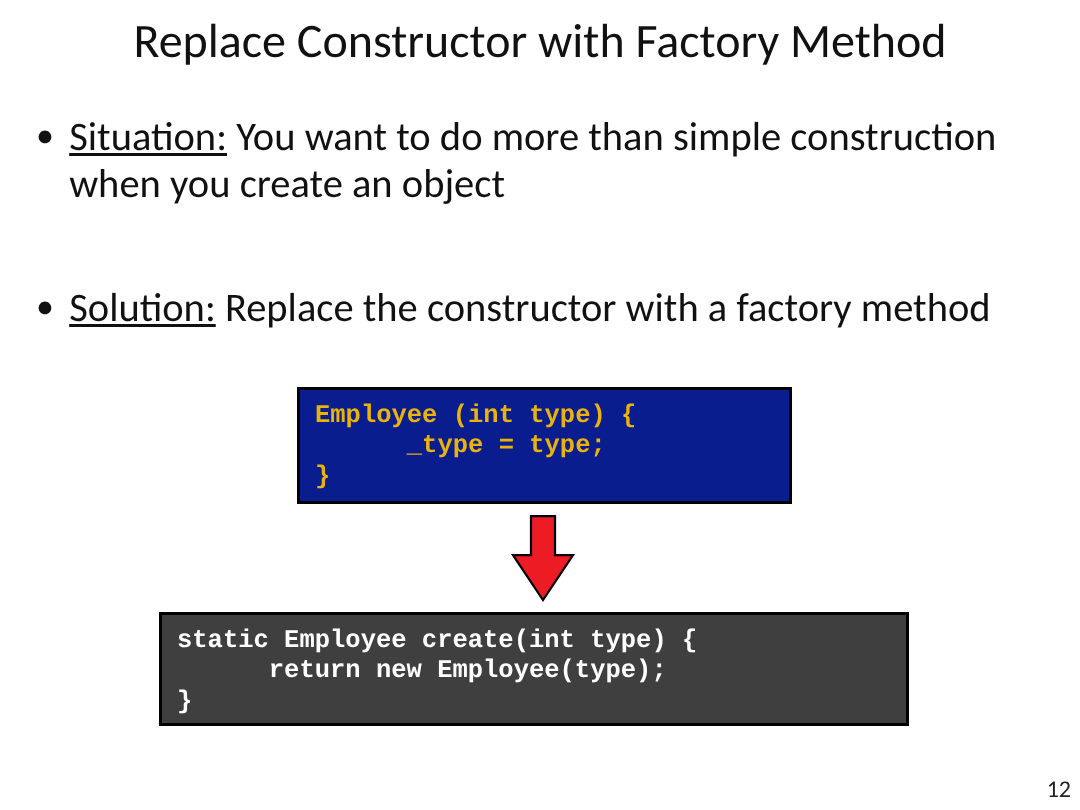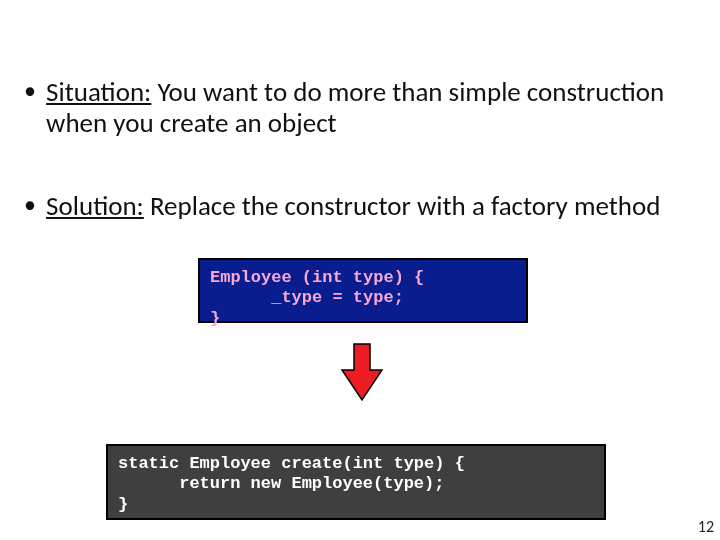--- a/index.html
+++ b/index.html
@@ -59,38 +59,37 @@
     border: 2px solid #000000;
     font-family: "Courier New", Courier, monospace;
     font-weight: bold;
     white-space: pre;
     box-sizing: border-box;
   }
   .code-blue {
     left: 198px;
     top: 258px;
     width: 330px;
-    height: 65px;
+    height: 78px;
     background: #0A1D8F;
-    color: #f9a8d4;
+    color: #eab308;
     font-size: 17px;
     padding: 8px 10px 6px 10px;
     line-height: 1.2;
   }
   .code-gray {
     left: 106px;
     top: 408px;
     width: 500px;
     height: 76px;
     background: #3F3F3F;
     color: #ffffff;
     font-size: 17px;
     padding: 8px 10px 6px 10px;
     line-height: 1.2;
-    margin-top: 36px;
   }
   .arrow-wrap {
     position: absolute;
     left: 340px;
     top: 342px;
     width: 44px;
     height: 60px;
   }
   .page-no {
     position: absolute;
@@ -98,20 +97,21 @@
     bottom: 4px;
     font-size: 16px;
     color: #222;
   }
 </style>
 </head>
 <body>
 
 <div class="slide">
 
+  <div class="title">Replace Constructor with Factory Method</div>
 
   <div class="body-text b1">
     <span class="bullet-dot">•</span>
     <span class="bullet-text">
       <span class="u">Situation:</span><span> You want to do more than simple construction when you create an object</span>
     </span>
   </div>
 
   <div class="body-text b2">
     <span class="bullet-dot">•</span>

